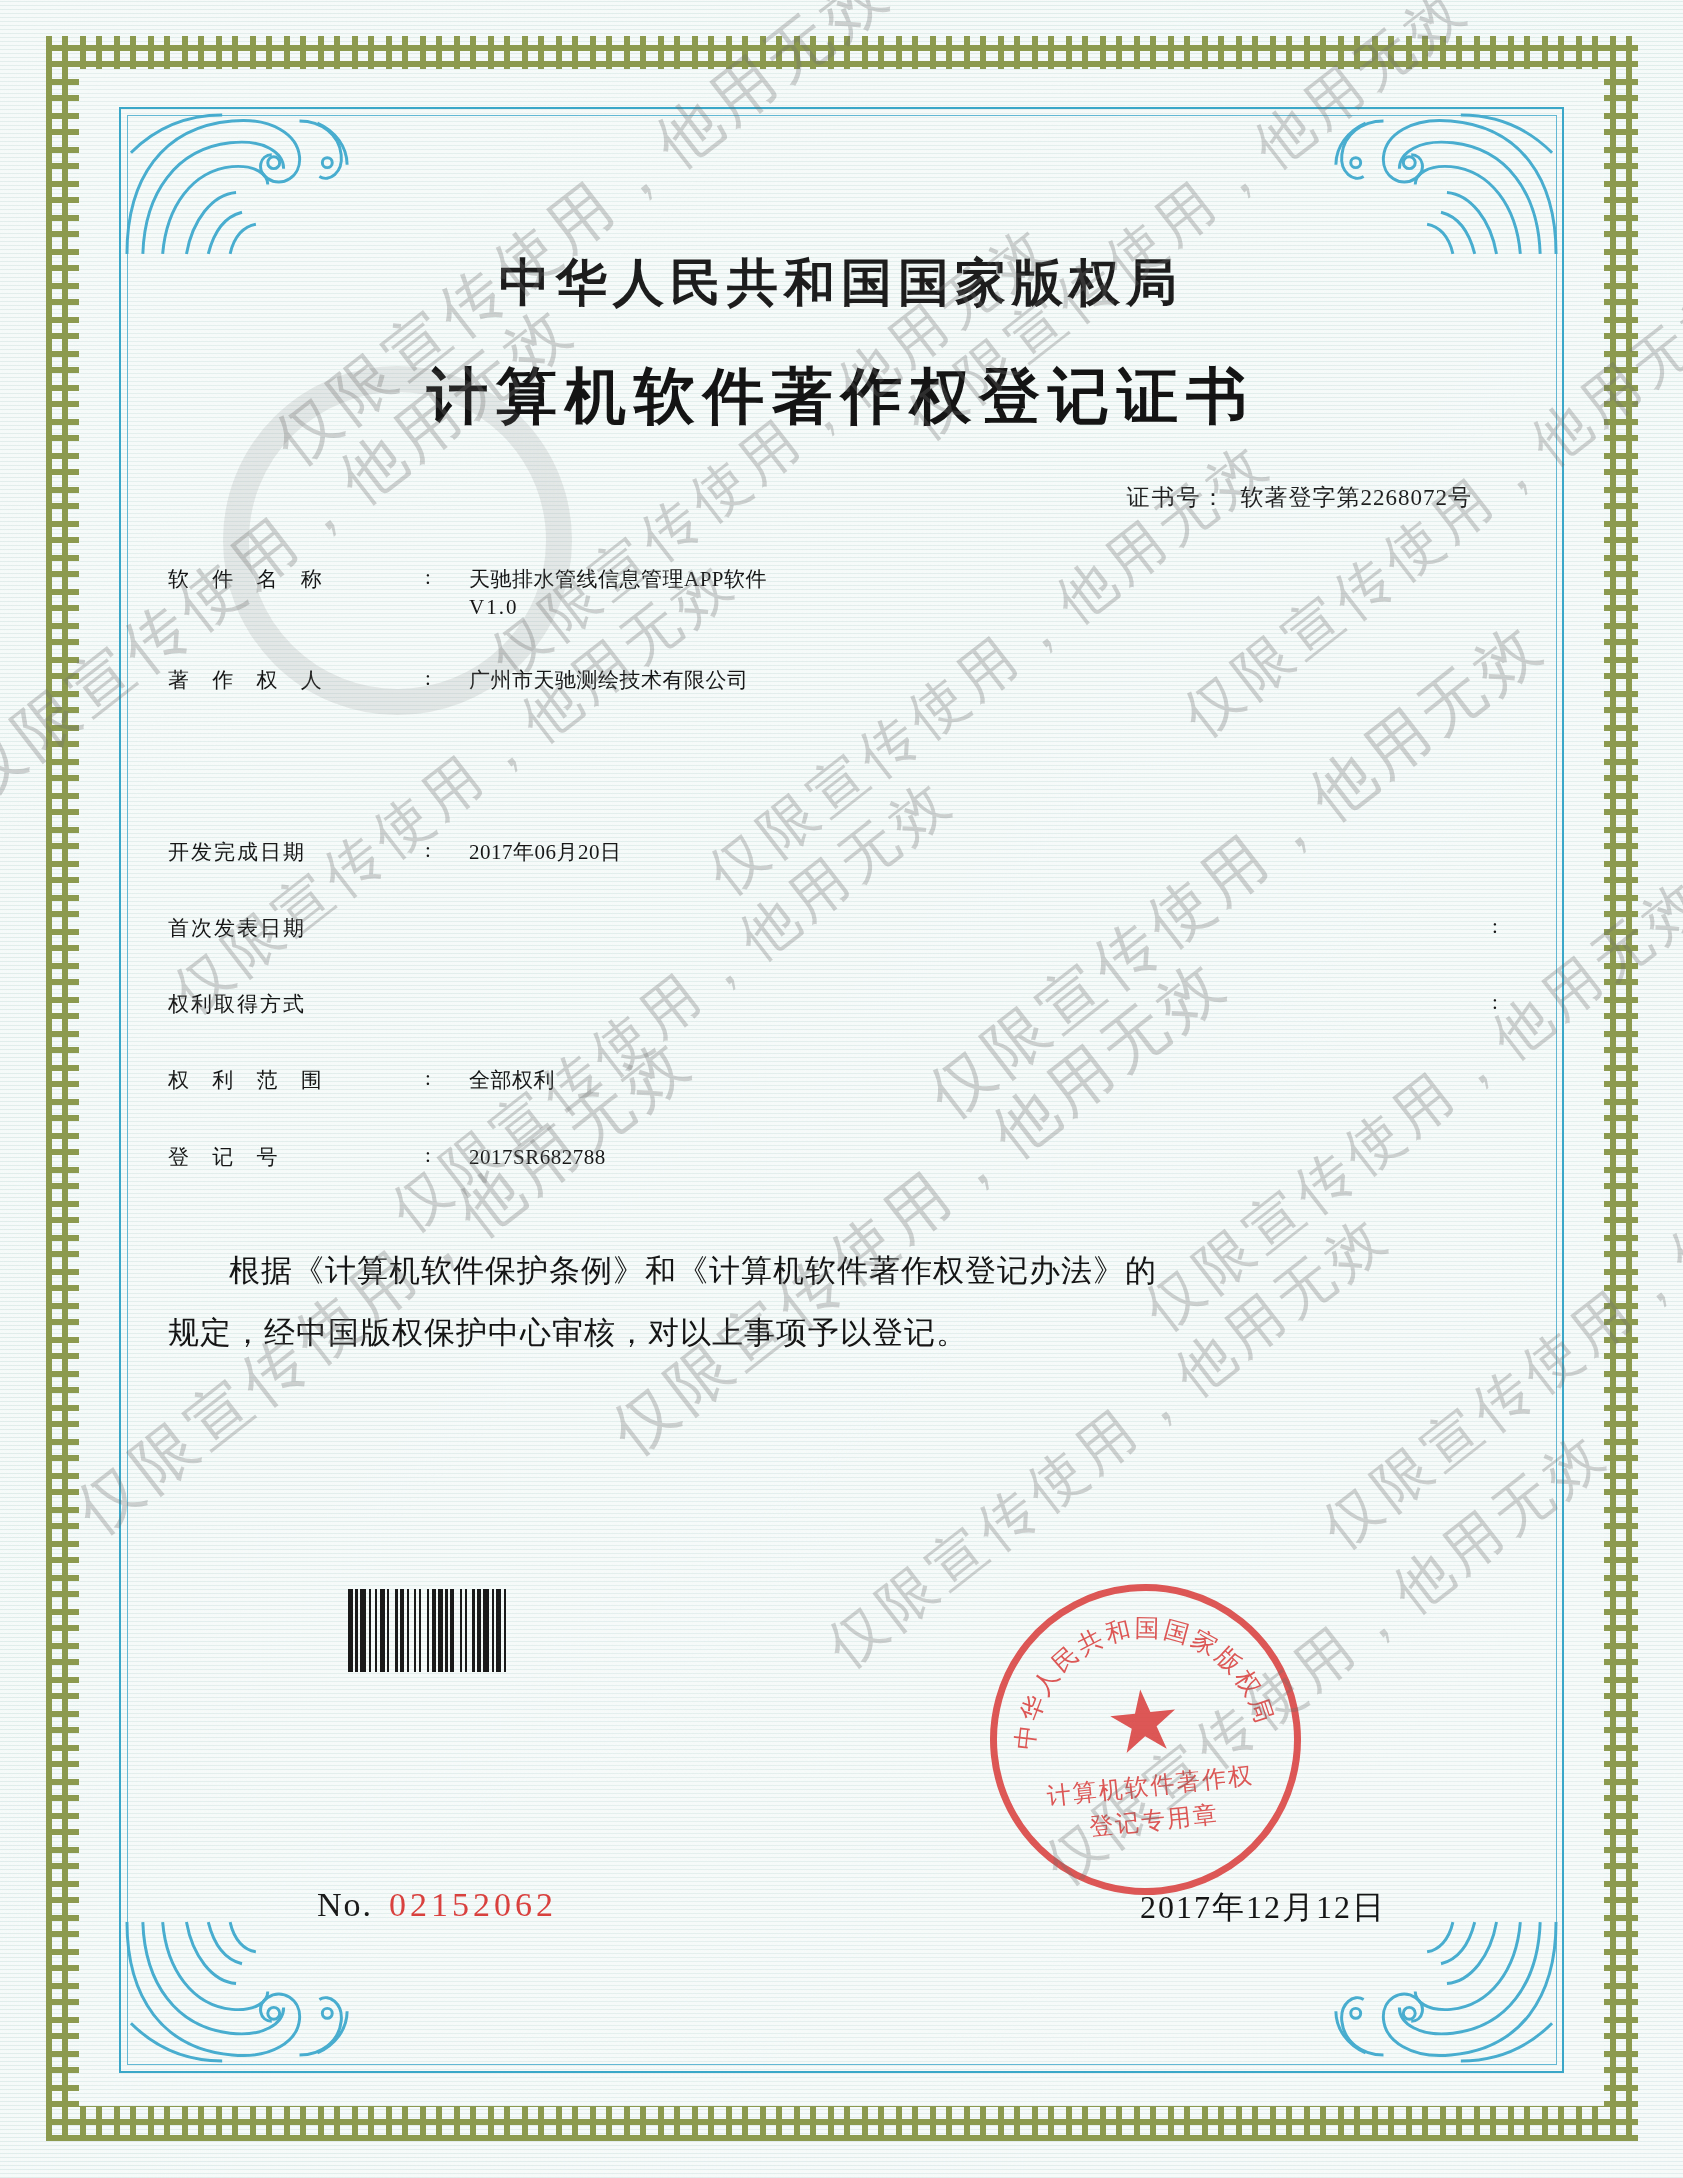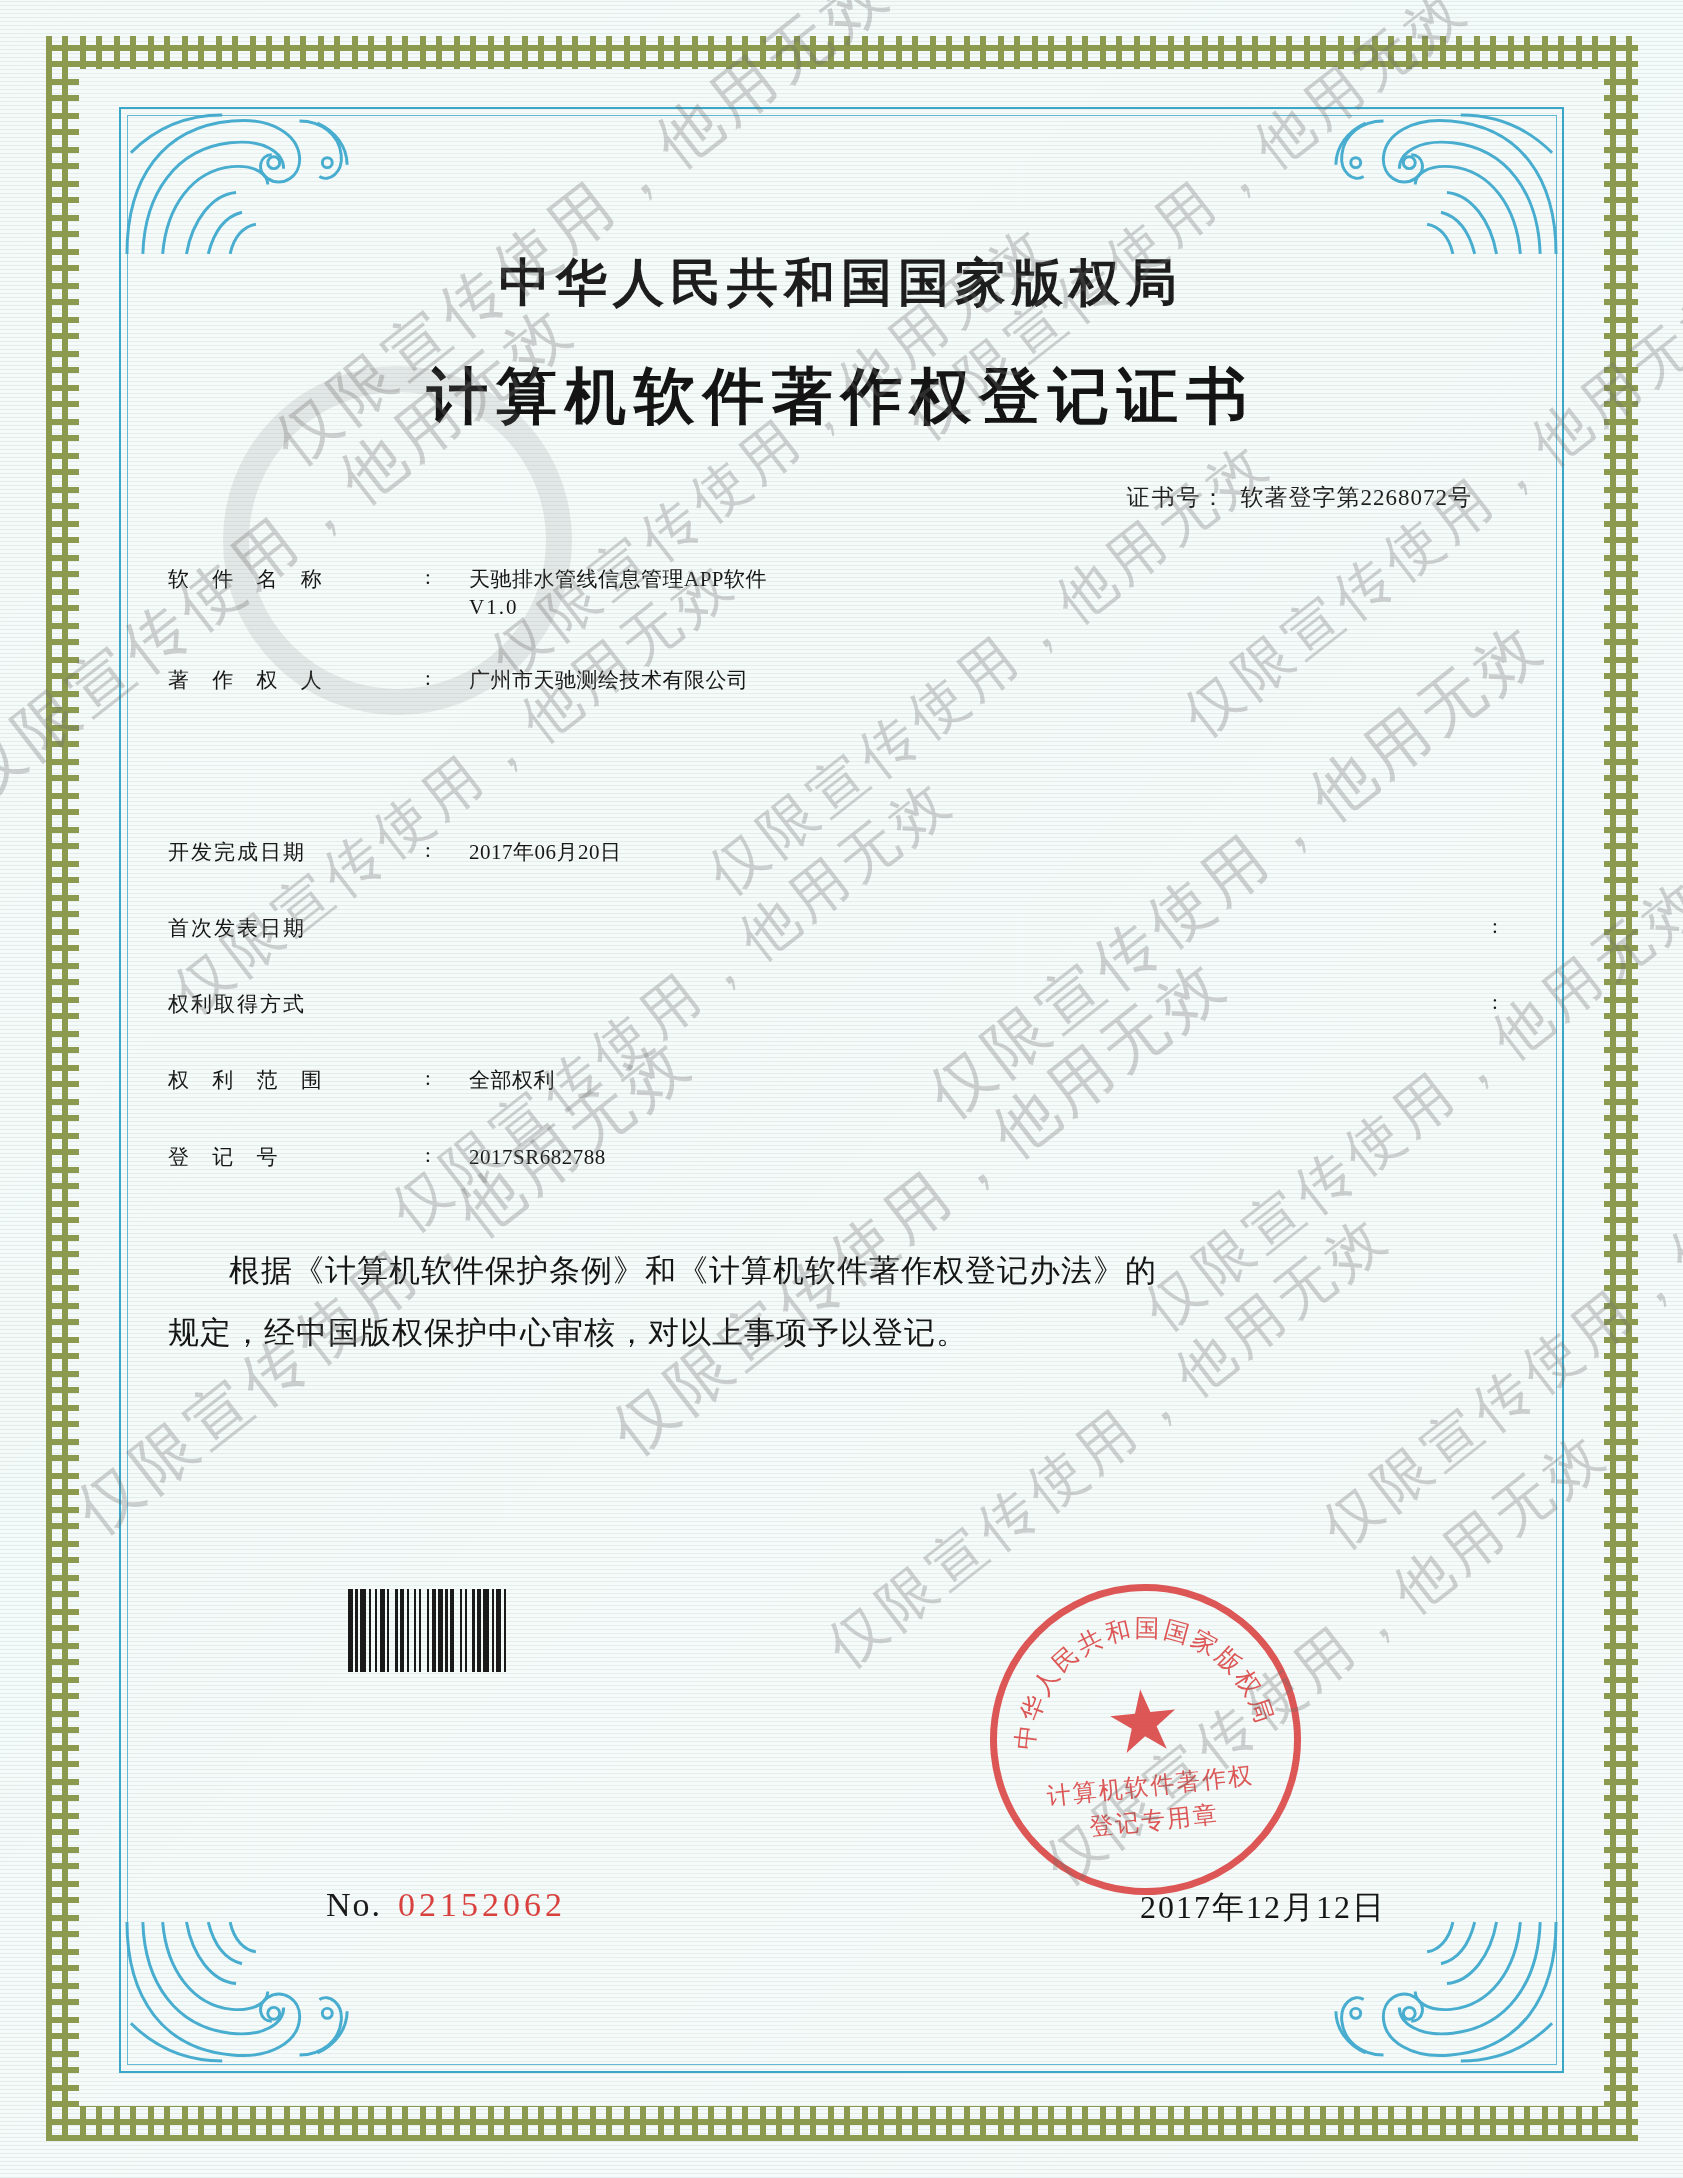--- a/index.html
+++ b/index.html
@@ -219,21 +219,20 @@
     font-family: "DejaVu Serif", serif;
   }
 
   
   #serial {
     position: absolute;
     left: 317px; top: 1886px;
     font-size: 34px;
     letter-spacing: 2px;
     color: #1a1a1a;
-    margin-left: 9px;
   }
   #serial .num {
     color: #d9413f;
     margin-left: 16px;
     letter-spacing: 4px;
   }
   #issue-date {
     position: absolute;
     right: 297px; top: 1886px;
     font-size: 32px;

